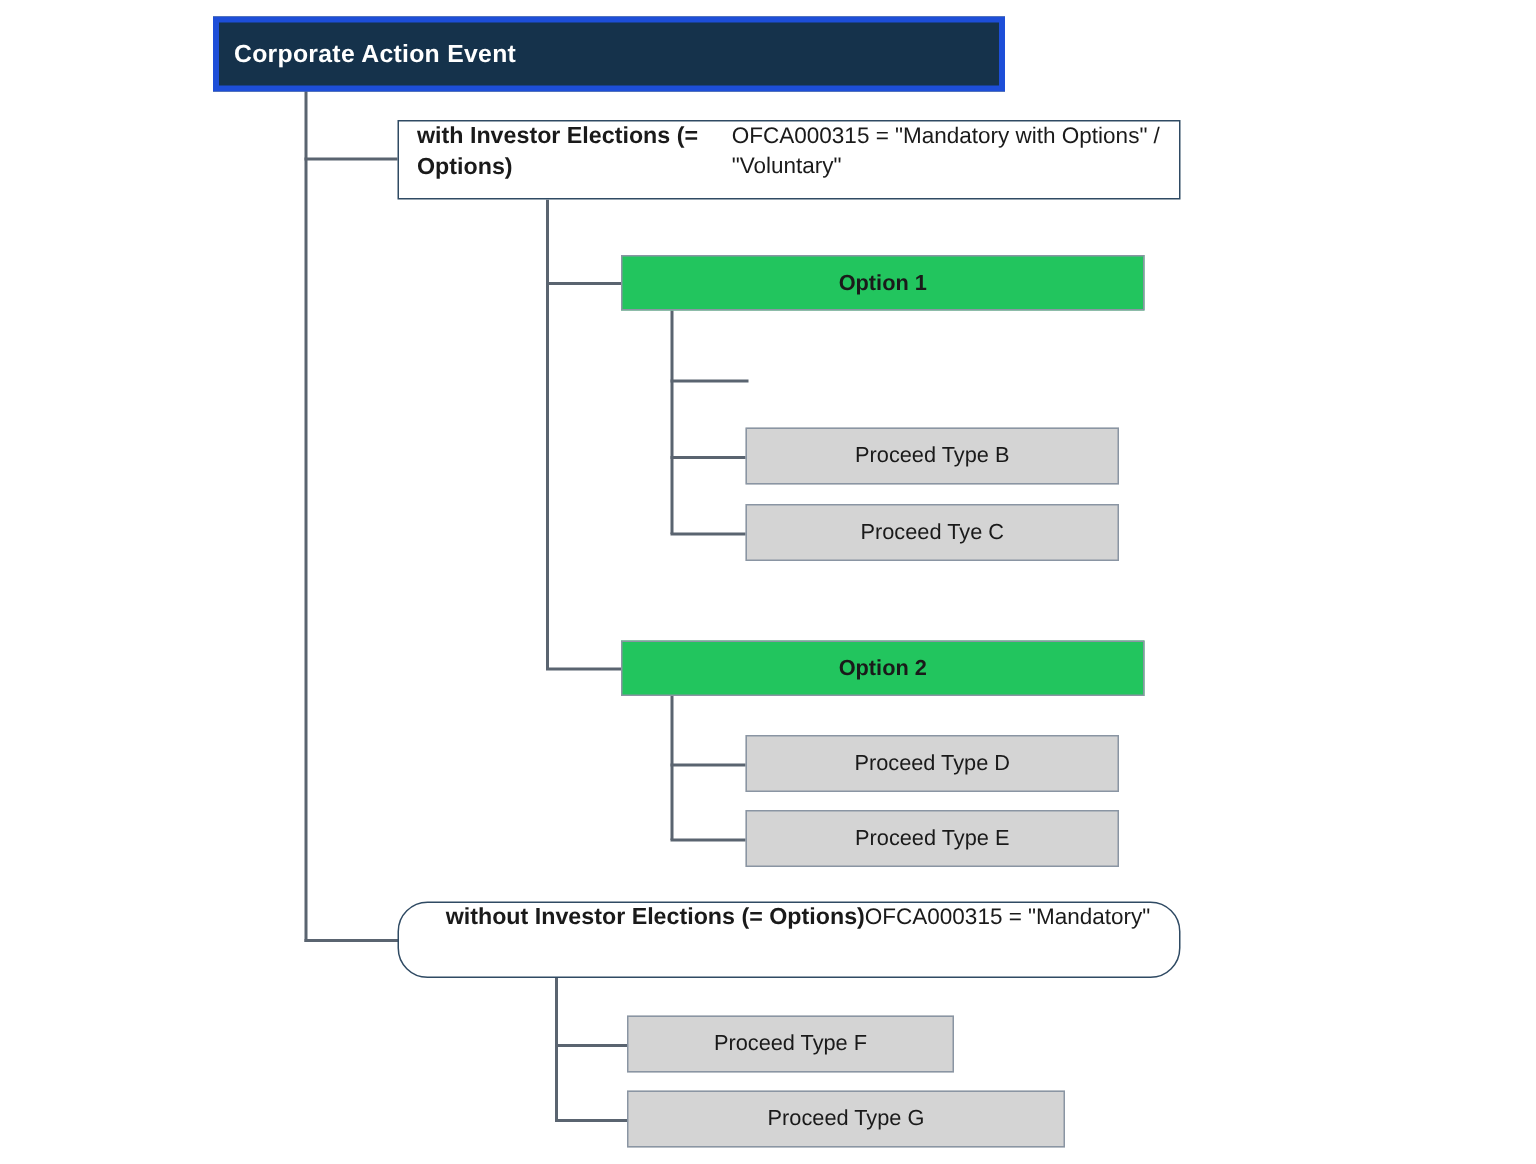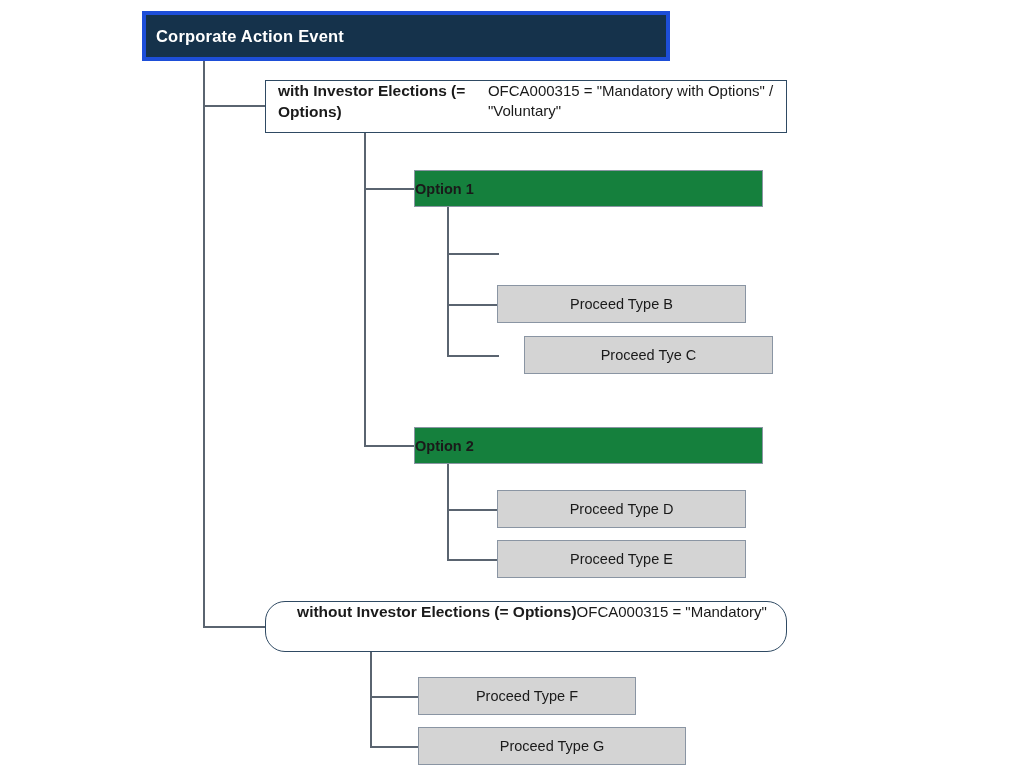--- a/index.html
+++ b/index.html
@@ -64,22 +64,23 @@
   }
   .node-branch .node-sub {
     color: #1a1a1a;
     font-size: 15px;
     font-weight: normal;
     line-height: 1.35;
   }
 
   
   .node-option {
-    background: #15803d;
+    background: #22c55e;
     border: 1.5px solid #8a95a3;
+    justify-content: center;
   }
   .node-option .node-title {
     color: #1a1a1a;
     font-size: 14.5px;
     font-weight: bold;
   }
 
   
   .node-proceed {
     background: #d4d4d4;
@@ -129,21 +130,21 @@
     <span class="node-sub">OFCA000315 = "Mandatory with Options" / "Voluntary"</span>
   </div>
 
   <div class="node node-option" style="left:414px; top:170px; width:349px; height:37px;">
     <span class="node-title">Option 1</span>
   </div>
 
   <div class="node node-proceed" style="left:497px; top:285px; width:249px; height:38px;">
     <span class="node-title">Proceed Type B</span>
   </div>
-  <div class="node node-proceed" style="left:497px; top:336px; width:249px; height:38px;margin-left:27px;">
+  <div class="node node-proceed" style="left:497px; top:336px; width:249px; height:38px;">
     <span class="node-title">Proceed Tye C</span>
   </div>
 
   <div class="node node-option" style="left:414px; top:427px; width:349px; height:37px;">
     <span class="node-title">Option 2</span>
   </div>
 
   <div class="node node-proceed" style="left:497px; top:490px; width:249px; height:38px;">
     <span class="node-title">Proceed Type D</span>
   </div>
@@ -152,17 +153,17 @@
   </div>
 
   <div class="node node-branch" style="left:265px; top:601px; width:522px; height:51px;border-radius:20px;">
     <span class="node-title">without Investor Elections (= Options)</span>
     <span class="node-sub">OFCA000315 = "Mandatory"</span>
   </div>
 
   <div class="node node-proceed" style="left:418px; top:677px; width:218px; height:38px;">
     <span class="node-title">Proceed Type F</span>
   </div>
-  <div class="node node-proceed" style="left:418px; top:727px; width:268px; height:38px;">
+  <div class="node node-proceed" style="left:418px; top:727px; width:292px; height:38px;">
     <span class="node-title">Proceed Type G</span>
   </div>
 
 </div>
 
 </body></html>

